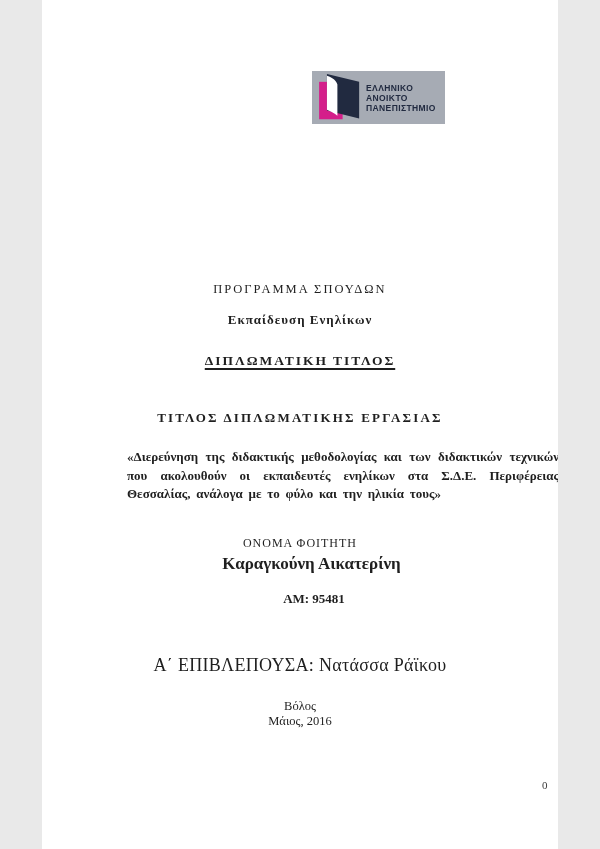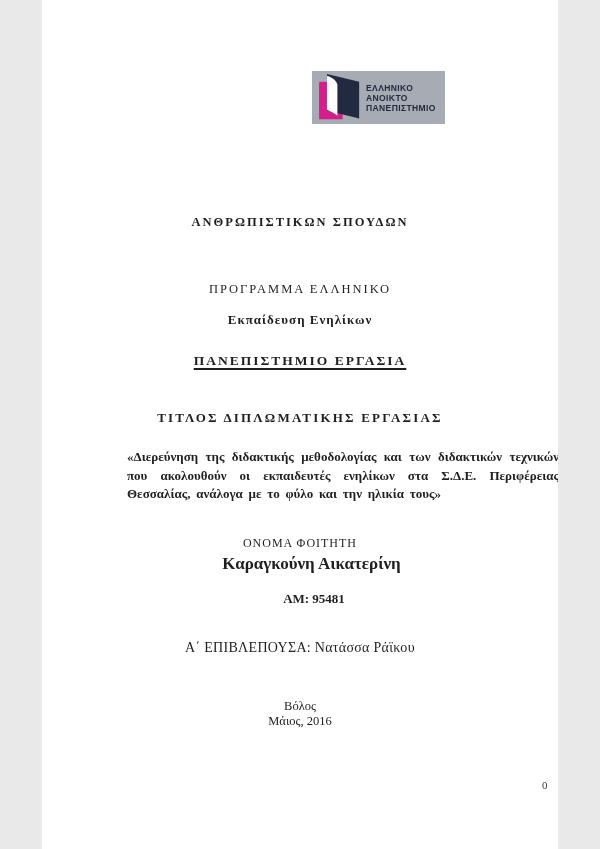--- a/index.html
+++ b/index.html
@@ -56,21 +56,21 @@
   .thesis-title{
     position:absolute;left:85px;top:448px;width:432px;
     font-size:13px;font-weight:700;
     line-height:18.5px;
     text-align:justify;word-spacing:2.5px;
   }
   .student-lab{top:536px;font-size:12px;letter-spacing:1px;}
   .student-name{top:554px;font-size:17px;font-weight:700;padding-left:23px;}
   .student-id{top:591px;font-size:13px;font-weight:700;}
   .student-id span{display:inline-block;transform:translateX(14px);}
-  .sup-a{top:640px;font-size:14px;letter-spacing:.3px;}
+  .sup-a{top:655px;font-size:18px;letter-spacing:.3px;}
   .sup-b{top:657px;font-size:12.5px;letter-spacing:.3px;}
   .place{top:699px;font-size:12.5px;}
   .date {top:714px;font-size:12.5px;}
   .page-num{
     position:absolute;left:500px;top:779px;
     font-size:11px;color:#3a3a3a;
   }
 </style>
 </head>
 <body>
@@ -83,27 +83,26 @@
       <polygon points="9,0 46,9 46,51 9,42" fill="var(--navy)"></polygon>
       <path d="M9,2 C16,4.5 20,8 21,12 L21,48 C17,44 13,43 9,41 Z" fill="#ffffff"></path>
     </svg>
     <div class="logo-text">
       <div>ΕΛΛΗΝΙΚΟ</div>
       <div>ΑΝΟΙΚΤΟ</div>
       <div>ΠΑΝΕΠΙΣΤΗΜΙΟ</div>
     </div>
   </div>
 
-  <div class="abs school2">ΑΝΘΡΩΠΙΣΤΙΚΩΝ ΣΠΟΥΔΩΝ</div>
 
-  <div class="abs prog-lab">ΠΡΟΓΡΑΜΜΑ ΕΛΛΗΝΙΚΟ</div>
+  <div class="abs prog-lab">ΠΡΟΓΡΑΜΜΑ ΣΠΟΥΔΩΝ</div>
   <div class="abs prog-name">Εκπαίδευση Ενηλίκων</div>
 
   <div class="abs thesis-type">
-    <span>ΠΑΝΕΠΙΣΤΗΜΙΟ ΕΡΓΑΣΙΑ</span>
+    <span>ΔΙΠΛΩΜΑΤΙΚΗ ΤΙΤΛΟΣ</span>
   </div>
 
   <div class="abs title-lab">ΤΙΤΛΟΣ ΔΙΠΛΩΜΑΤΙΚΗΣ ΕΡΓΑΣΙΑΣ</div>
   <div class="thesis-title">«Διερεύνηση της διδακτικής μεθοδολογίας και των διδακτικών τεχνικών που ακολουθούν οι εκπαιδευτές ενηλίκων στα Σ.Δ.Ε. Περιφέρειας Θεσσαλίας, ανάλογα με το φύλο και την ηλικία τους»</div>
 
   <div class="abs student-lab">ΟΝΟΜΑ ΦΟΙΤΗΤΗ</div>
   <div class="abs student-name">Καραγκούνη Αικατερίνη</div>
   <div class="abs student-id">
     <span>ΑΜ: 95481</span>
   </div>

